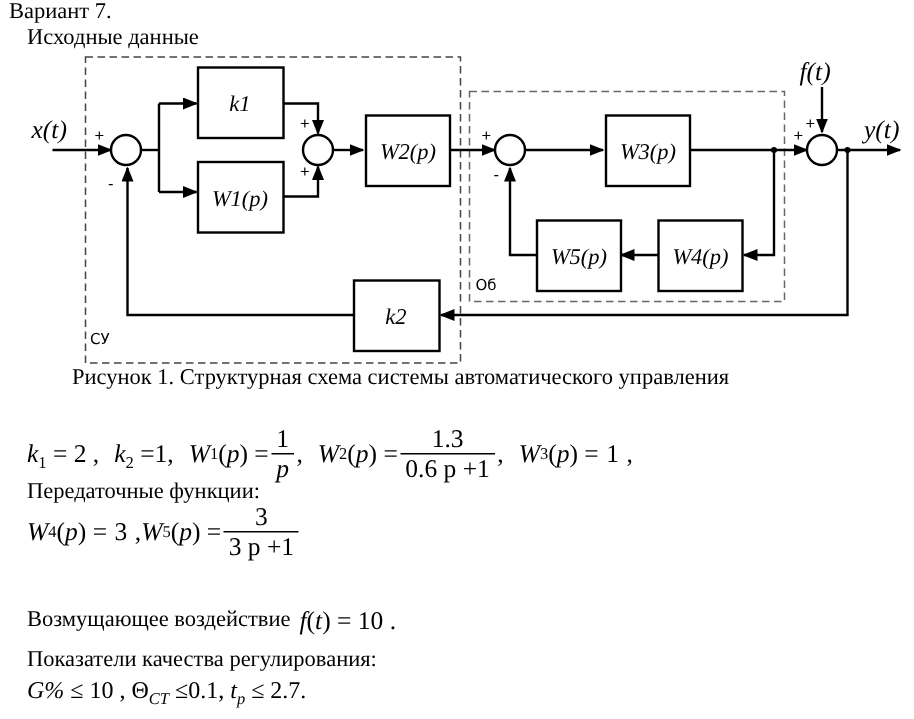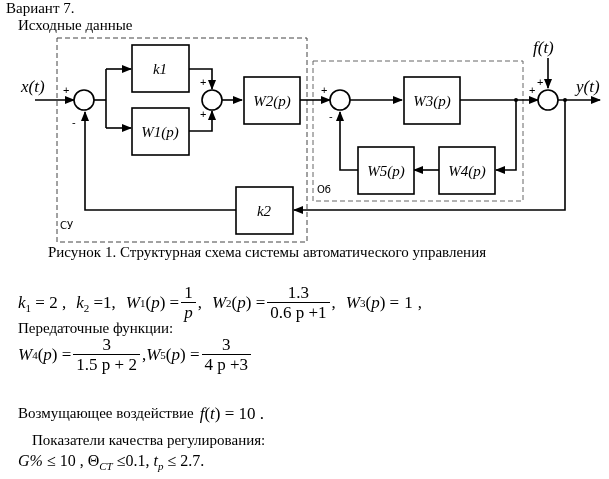--- a/index.html
+++ b/index.html
@@ -133,32 +133,31 @@
   <span style="display:inline-flex;align-items:center;"><i>W</i><sub>3</sub>(<i>p</i>) =
     <span class="frac">
         <span class="num">1</span>
       </span>,</span>
 </div>
 
 <div class="eq" style="left:18px; top:336px;">
   <span style="display:inline-flex;align-items:center;"><i>W</i><sub>4</sub>(<i>p</i>) =
     <span class="frac">
         <span class="num">3</span>
-        <span class="den">1.5 p + 2</span>
       </span>,</span>
   <span style="display:inline-flex;align-items:center;"><i>W</i><sub>5</sub>(<i>p</i>) =
     <span class="frac">
         <span class="num">3</span>
-        <span class="den">4 p +3</span>
+        <span class="den">3 p +1</span>
       </span></span>
 </div>
 
 <div class="t" style="left:18px; top:405px; display:flex; align-items:center;">
   <span>Возмущающее воздействие</span>
   <span style="margin-left:6px; font-size:17px;"><i>f</i>(<i>t</i>) = <span>10</span> .</span>
 </div>
 
-<div class="t" style="left:32px; top:432px;">Показатели качества регулирования:</div>
+<div class="t" style="left:18px; top:432px;">Показатели качества регулирования:</div>
 <div class="t" style="left:18px; top:451px; font-size:16px; line-height:20px;">
   <span><i>G%</i> <span>≤</span> <span>10</span> ,</span>
   <span><span>Θ</span><sub><i>CT</i></sub> <span>≤</span><span>0.1</span>,</span>
   <span><i>t</i><sub><i>p</i></sub> <span>≤</span> <span>2.7</span>.</span>
 </div>
 
 </body></html>

